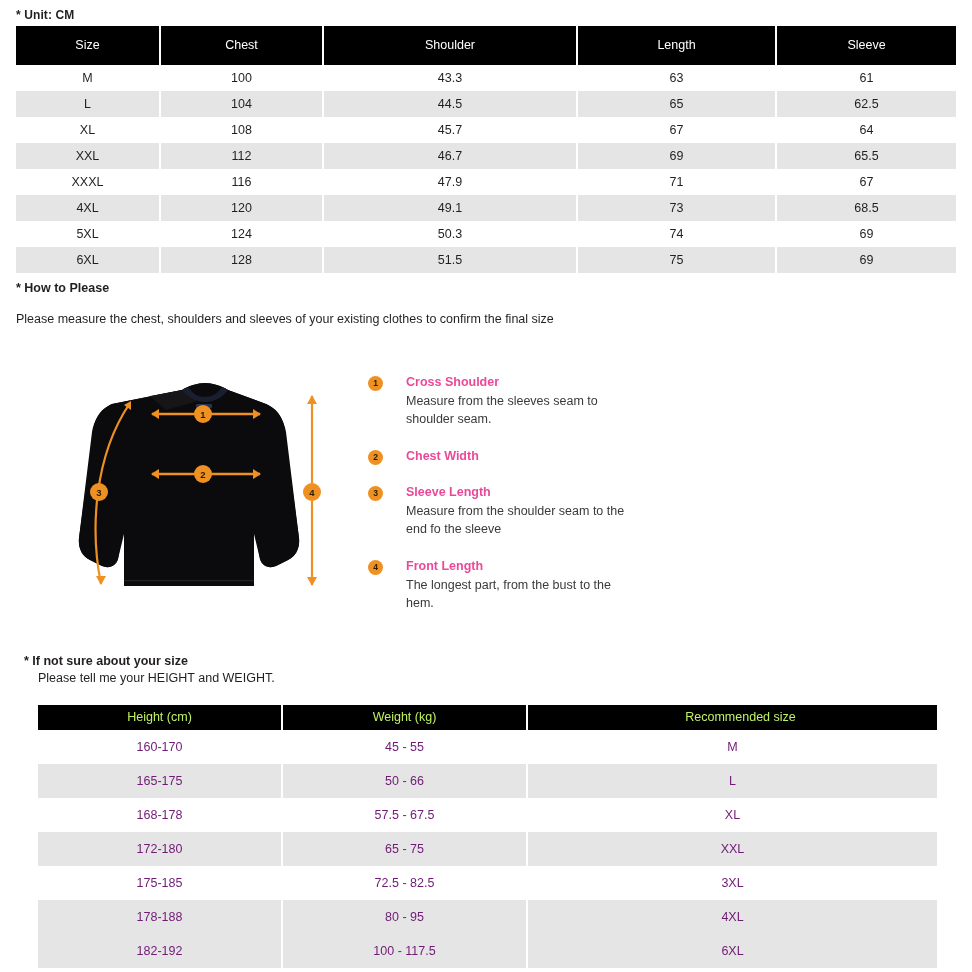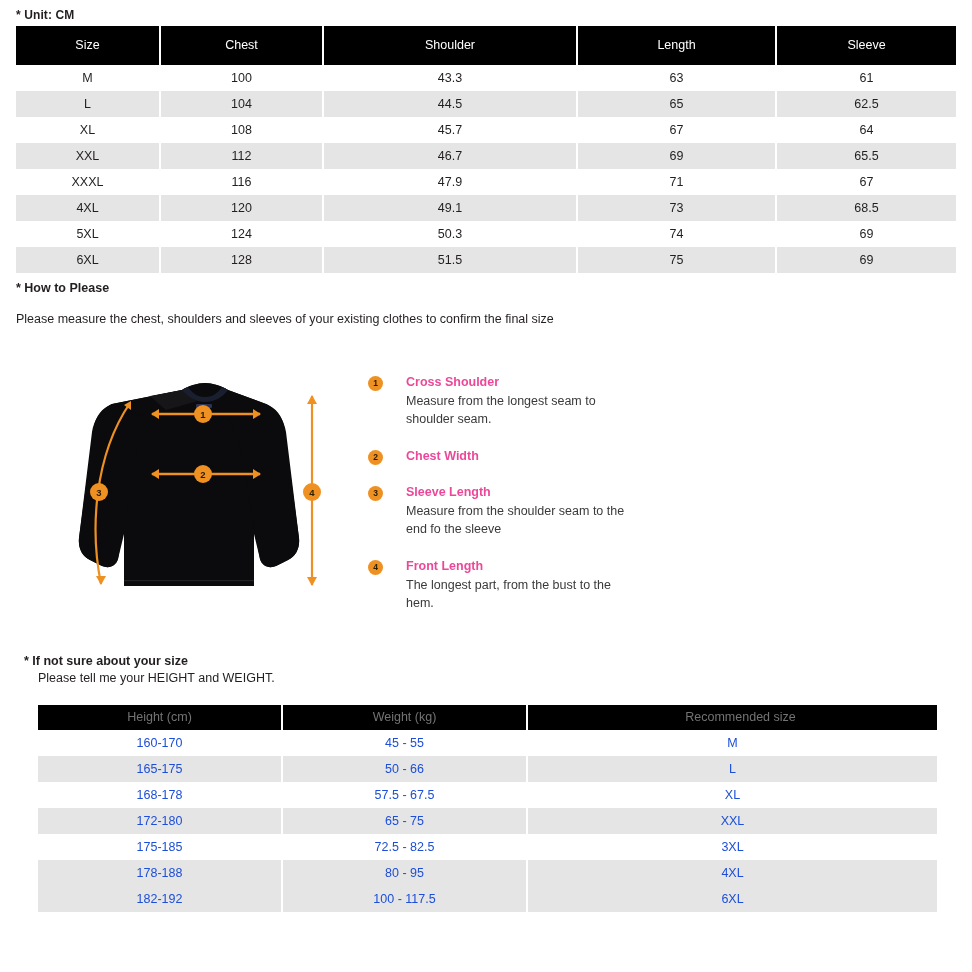--- a/index.html
+++ b/index.html
@@ -138,37 +138,37 @@
   .rec-table {
     position: absolute;
     left: 38px;
     top: 705px;
     width: 899px;
     border-collapse: collapse;
     table-layout: fixed;
   }
   .rec-table thead th {
     background: #000000;
-    color: #737373;
+    color: #bef264;
     font-size: 12.5px;
     font-weight: normal;
     height: 25px;
     line-height: 25px;
     padding: 0;
     text-align: center;
     border-right: 2px solid #ffffff;
   }
   .rec-table thead th:last-child { border-right: none; padding-left: 16px; }
   .rec-table tbody td {
-    height: 26px;
+    height: 34px;
     line-height: 26px;
     padding: 0;
     font-size: 12.5px;
     text-align: center;
-    color: #1d4ed8;
+    color: #701a75;
     border-right: 2px solid #ffffff;
     background: #ffffff;
   }
   .rec-table tbody td:last-child { border-right: none; }
   .rec-table tbody tr.alt td { background: #e5e5e5; }
 
   .col-height { width: 244px; }
   .col-weight { width: 245px; }
   .col-rec    { width: 410px; }
 </style>
@@ -329,21 +329,21 @@
       <circle cx="242" cy="122" r="9" fill="#ef9122"></circle>
       <text x="242" y="126" text-anchor="middle" font-family="Liberation Sans, sans-serif" font-size="9.5" font-weight="bold" fill="#2a2000">4</text>
     </g>
   </svg>
 </div>
 
 <div class="legend">
   <div class="legend-item">
     <span class="legend-badge">1</span>
     <div class="legend-title">Cross Shoulder</div>
-    <div class="legend-desc">Measure from the longest seam to shoulder seam.</div>
+    <div class="legend-desc">Measure from the sleeves seam to shoulder seam.</div>
   </div>
   <div class="legend-item">
     <span class="legend-badge">2</span>
     <div class="legend-title">Chest Width</div>
   </div>
   <div class="legend-item">
     <span class="legend-badge">3</span>
     <div class="legend-title">Sleeve Length</div>
     <div class="legend-desc">Measure from the shoulder seam to the end fo the sleeve</div>
   </div>

